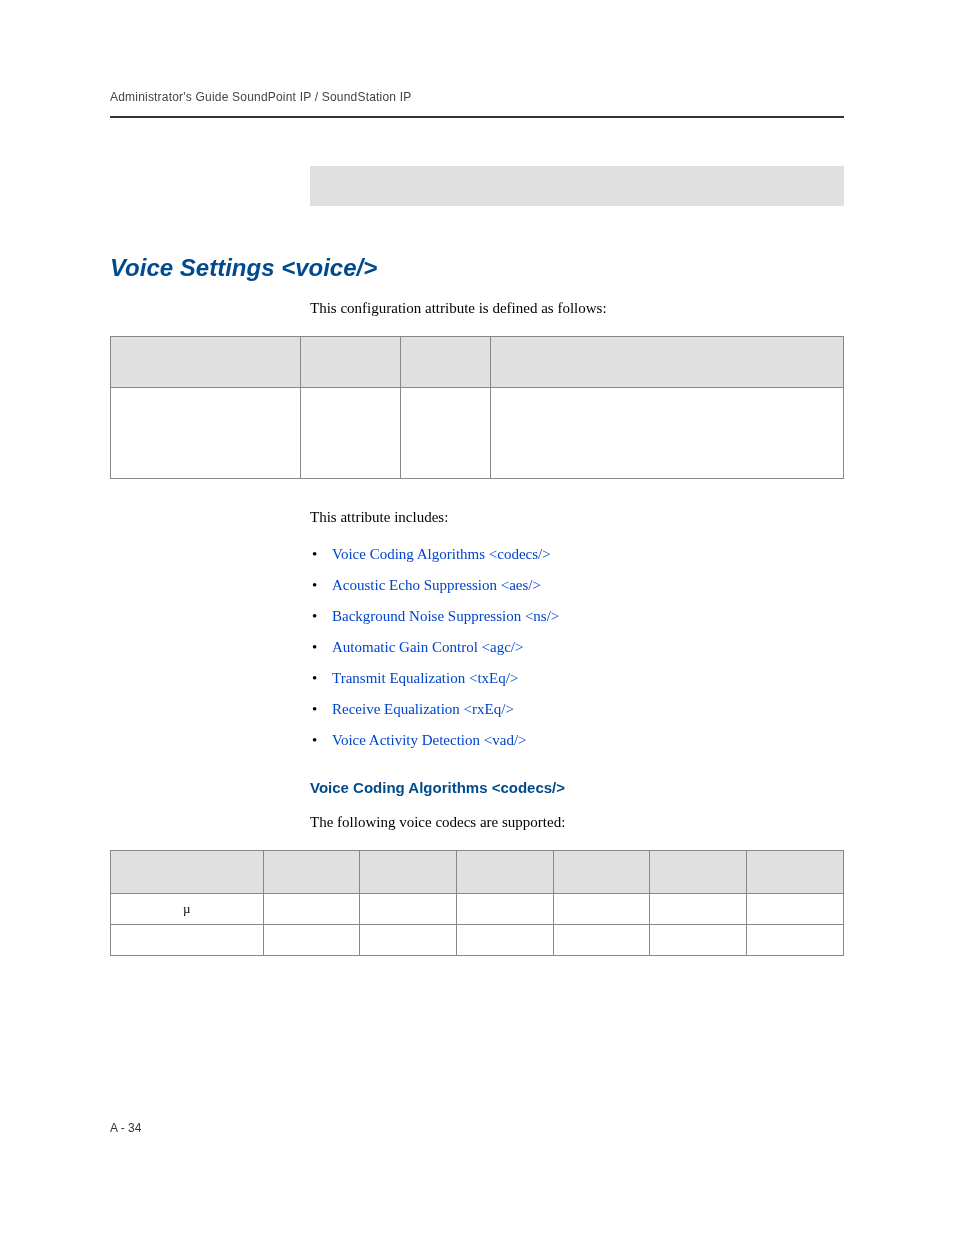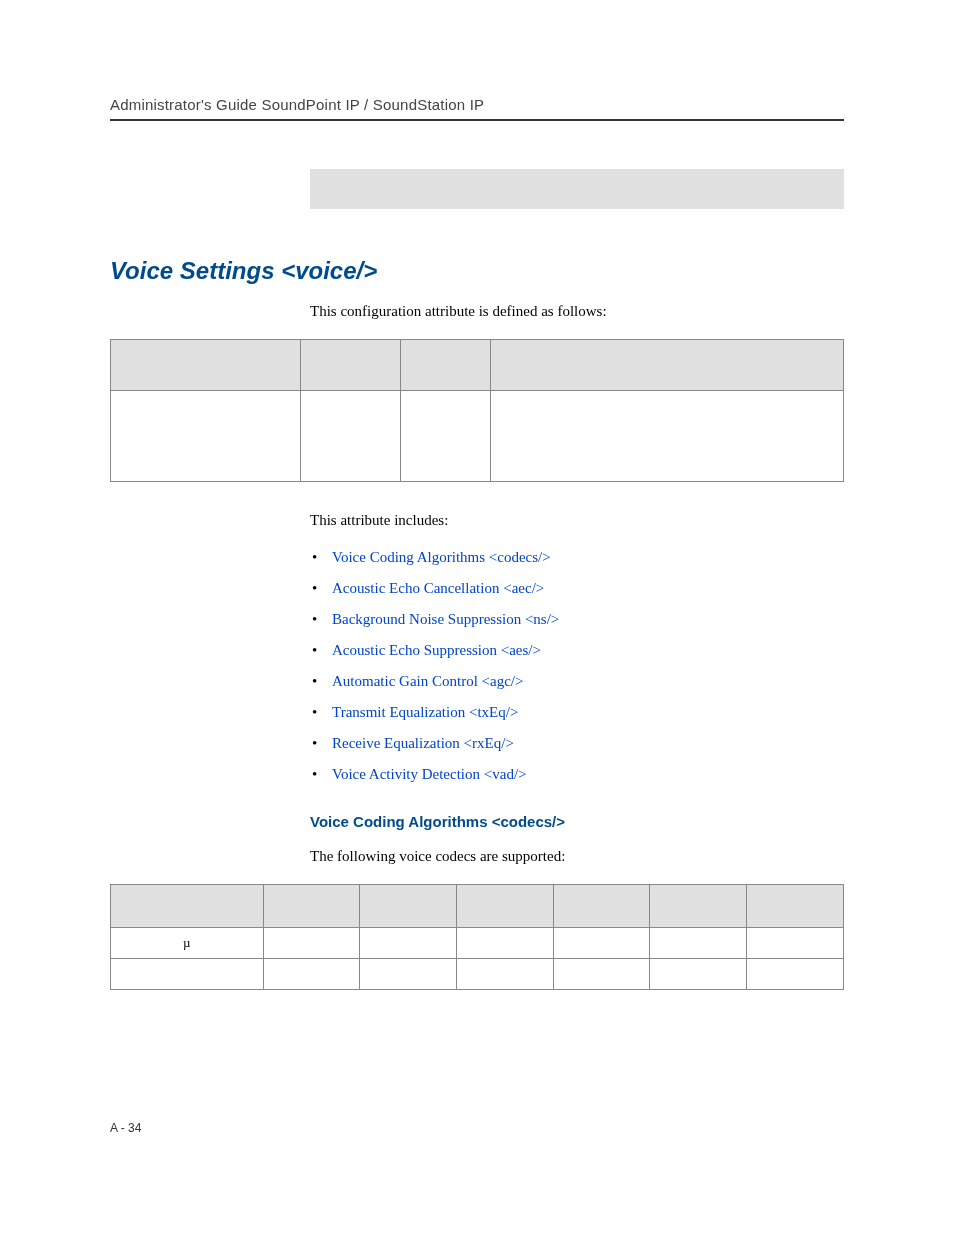--- a/index.html
+++ b/index.html
@@ -10,27 +10,26 @@
     color: #000;
     width: 954px;
     height: 1235px;
     position: relative;
   }
   .page {
     padding: 90px 110px 0 110px;
   }
   .running-head {
     font-family: "Arial Narrow", Arial, sans-serif;
-    font-size: 15px;
+    font-size: 12px;
     color: #444;
     letter-spacing: 0.2px;
-    padding-bottom: 6px;
+    padding-bottom: 12px;
     border-bottom: 2px solid #333;
     margin-bottom: 48px;
-    margin-top: 6px;
   }
   .grey-bar {
     margin-left: 200px;
     height: 40px;
     background: #e0e0e0;
     margin-bottom: 48px;
   }
   h1.section-title {
     font-family: Arial, Helvetica, sans-serif;
     font-weight: bold;
@@ -174,23 +173,22 @@
       <td></td>
     </tr>
   </tbody>
     </table>
 
   <div class="body-indent">
     <p class="body">This attribute includes:</p>
 
     <ul class="link-list">
       <li><a href="#">Voice Coding Algorithms &lt;codecs/&gt;</a></li>
-      <li><a href="#">Acoustic Echo Cancellation &lt;aec/&gt;</a></li>
+      <li><a href="#">Acoustic Echo Suppression &lt;aes/&gt;</a></li>
       <li><a href="#">Background Noise Suppression &lt;ns/&gt;</a></li>
-      <li><a href="#">Acoustic Echo Suppression &lt;aes/&gt;</a></li>
       <li><a href="#">Automatic Gain Control &lt;agc/&gt;</a></li>
       <li><a href="#">Transmit Equalization &lt;txEq/&gt;</a></li>
       <li><a href="#">Receive Equalization &lt;rxEq/&gt;</a></li>
       <li><a href="#">Voice Activity Detection &lt;vad/&gt;</a></li>
     </ul>
 
     <h2 class="subheading">Voice Coding Algorithms &lt;codecs/&gt;</h2>
     <p class="body">The following voice codecs are supported:</p>
   </div>
 

